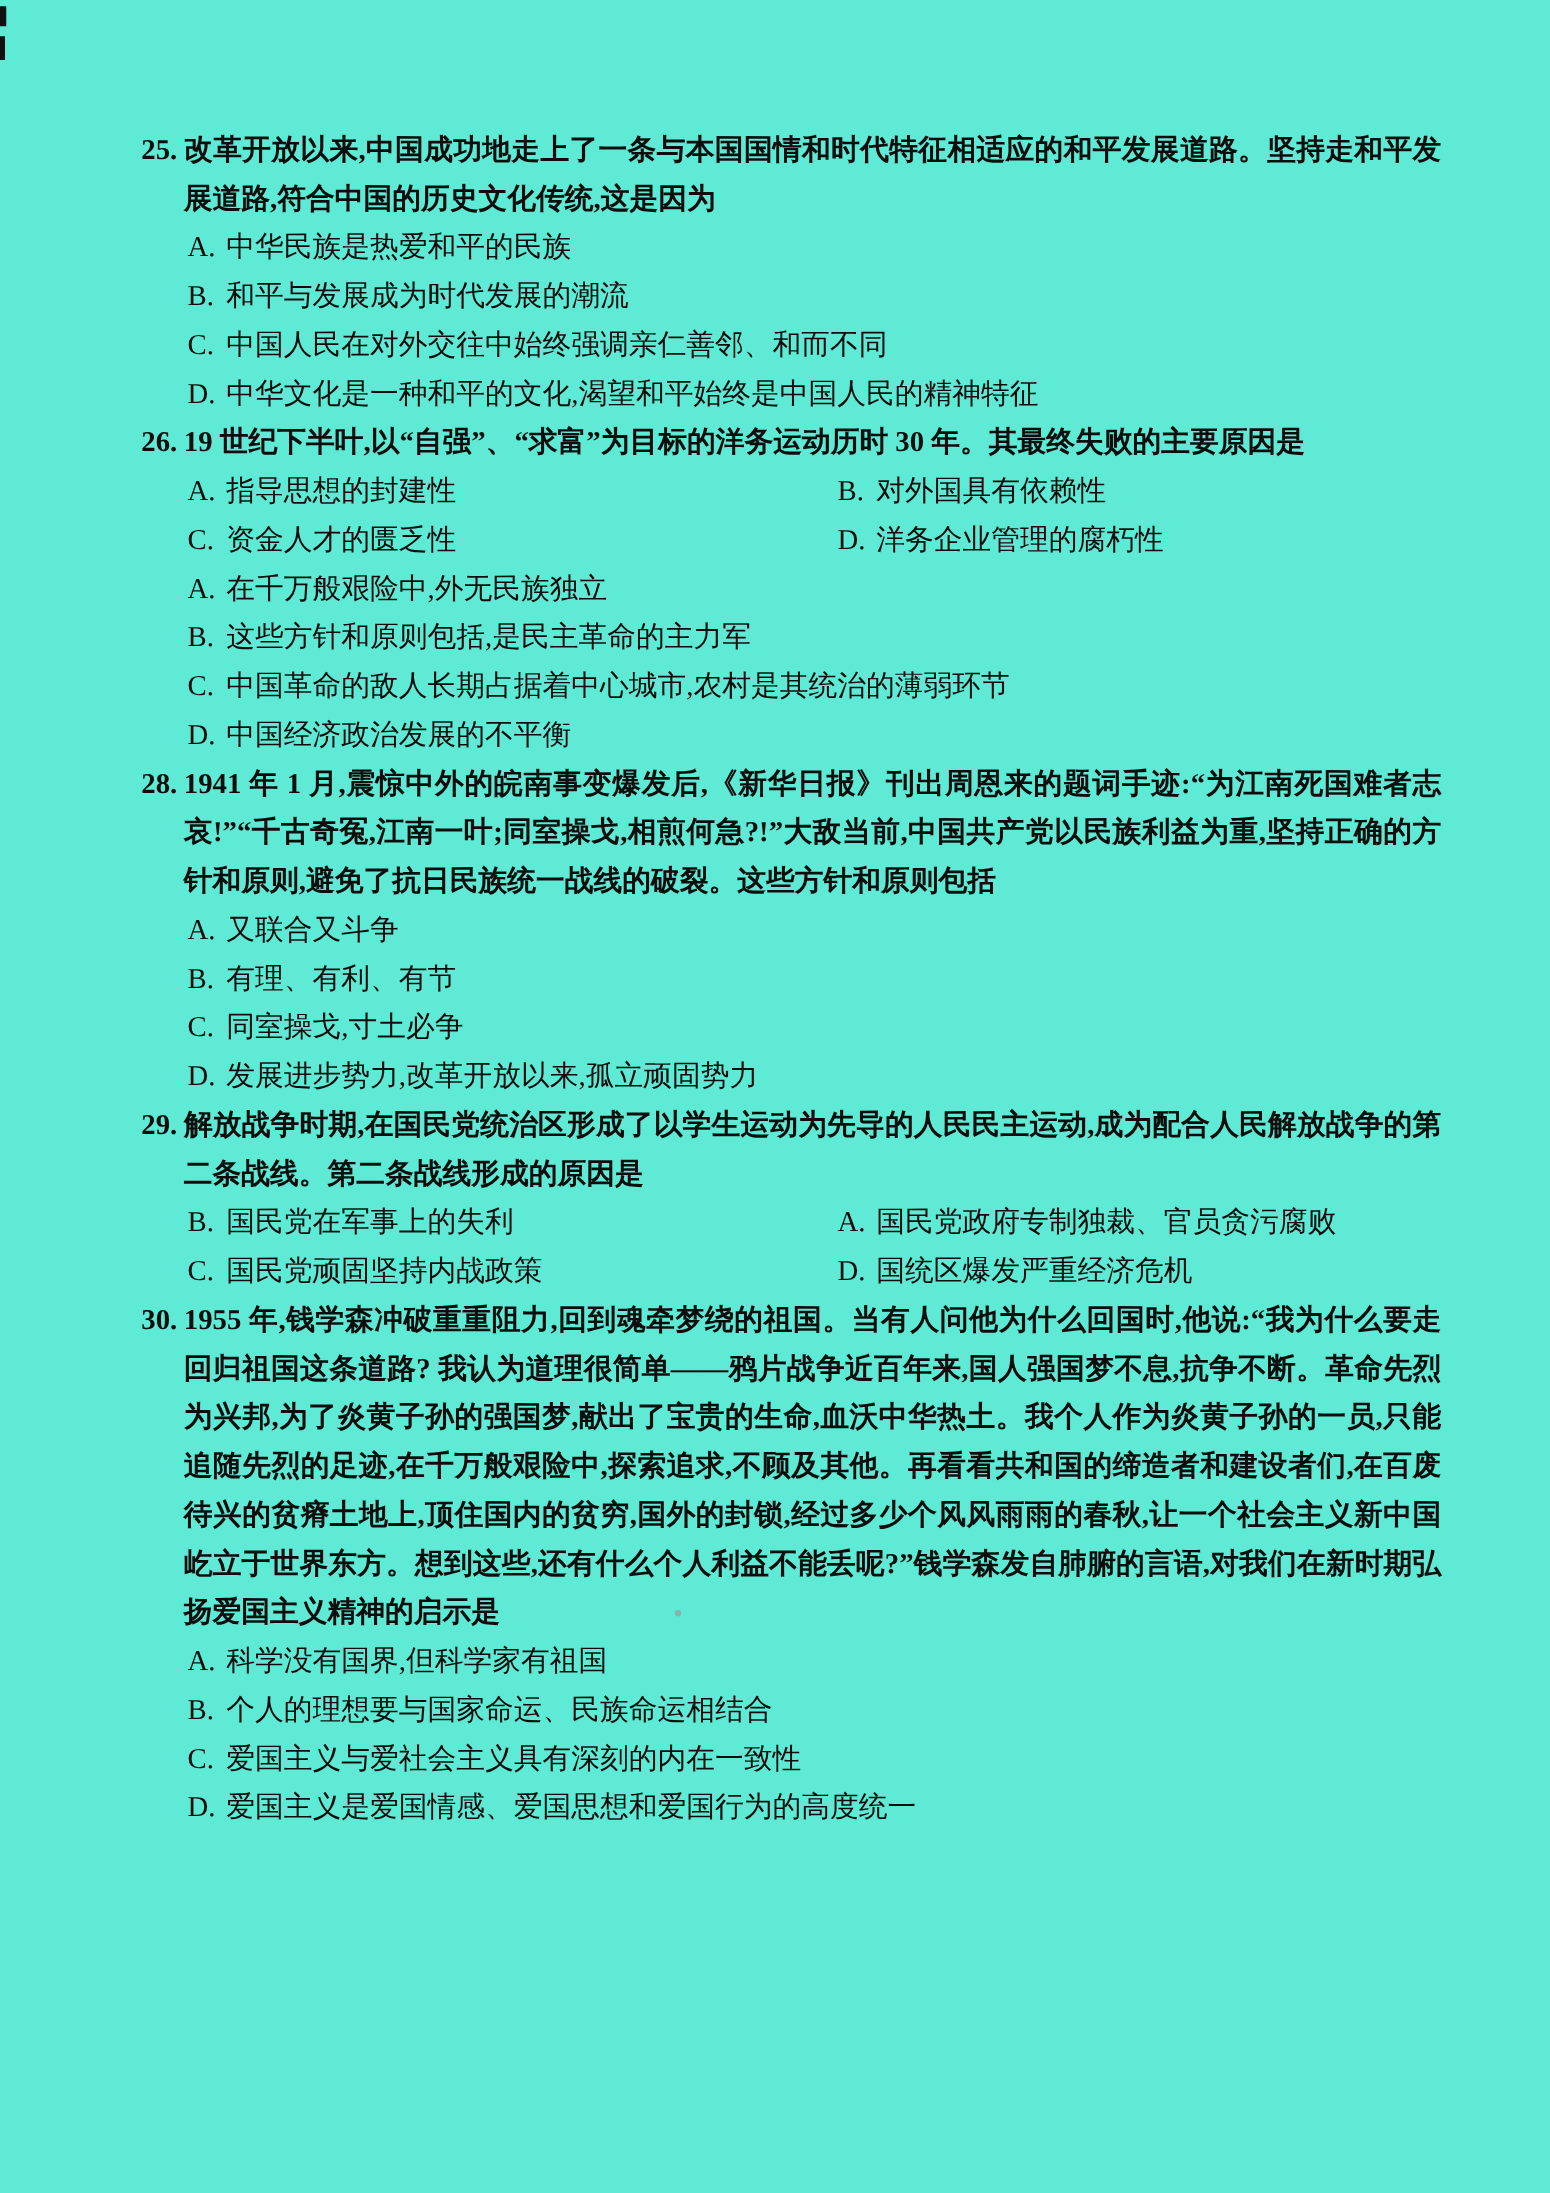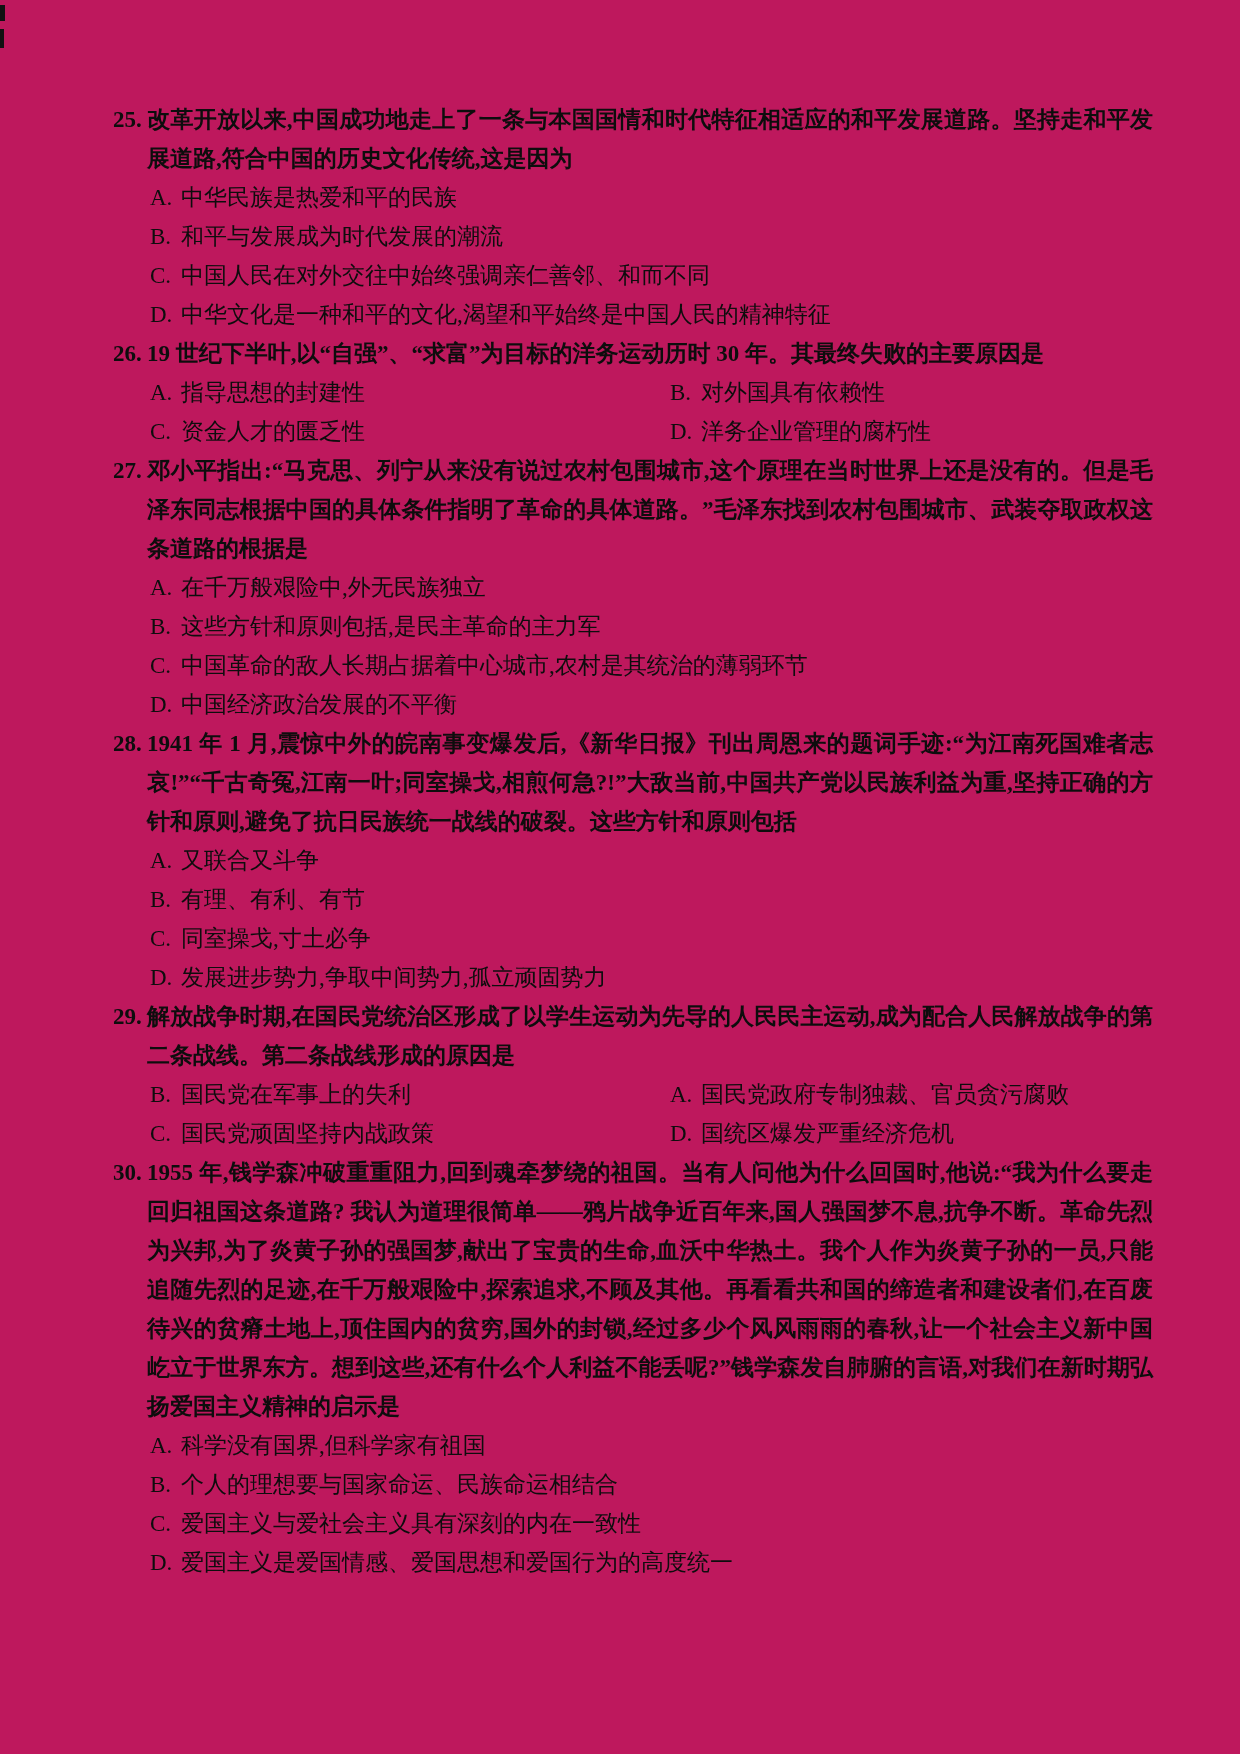--- a/index.html
+++ b/index.html
@@ -1,19 +1,19 @@
 <!DOCTYPE html>
 <html><head>
 <meta charset="utf-8">
 <style>
   html,body{margin:0;padding:0;background:#e8e8e8;}
   .page{
     position:relative;
     width:1240px;height:1754px;
-    background:#be185d;
+    background:#5eead4;
     margin:0 auto;
     overflow:hidden;
     font-family:"Liberation Serif","DejaVu Serif",serif;
     color:#0d0d0d;
   }
   .content{
     position:absolute;
     left:113px;top:100px;width:1040px;
     font-size:23px;line-height:39px;
   }
@@ -72,35 +72,34 @@
       <section class="question">
         <p class="stem"><span class="qnum">26.</span><span>19 世纪下半叶,以“自强”、“求富”为目标的洋务运动历时 30 年。其最终失败的主要原因是</span></p>
         <div class="options two-col">
           <div class="option"><span class="opt-label">A.</span><span>指导思想的封建性</span></div>
           <div class="option"><span class="opt-label">B.</span><span>对外国具有依赖性</span></div>
           <div class="option"><span class="opt-label">C.</span><span>资金人才的匮乏性</span></div>
           <div class="option"><span class="opt-label">D.</span><span>洋务企业管理的腐朽性</span></div>
         </div>
       </section>
       <section class="question">
-        <p class="stem"><span class="qnum">27.</span><span>邓小平指出:“马克思、列宁从来没有说过农村包围城市,这个原理在当时世界上还是没有的。但是毛泽东同志根据中国的具体条件指明了革命的具体道路。”毛泽东找到农村包围城市、武装夺取政权这条道路的根据是</span></p>
         <div class="options">
           <div class="option"><span class="opt-label">A.</span><span>在千万般艰险中,外无民族独立</span></div>
           <div class="option"><span class="opt-label">B.</span><span>这些方针和原则包括,是民主革命的主力军</span></div>
           <div class="option"><span class="opt-label">C.</span><span>中国革命的敌人长期占据着中心城市,农村是其统治的薄弱环节</span></div>
           <div class="option"><span class="opt-label">D.</span><span>中国经济政治发展的不平衡</span></div>
         </div>
       </section>
       <section class="question">
         <p class="stem"><span class="qnum">28.</span><span>1941 年 1 月,震惊中外的皖南事变爆发后,《新华日报》刊出周恩来的题词手迹:“为江南死国难者志哀!”“千古奇冤,江南一叶;同室操戈,相煎何急?!”大敌当前,中国共产党以民族利益为重,坚持正确的方针和原则,避免了抗日民族统一战线的破裂。这些方针和原则包括</span></p>
         <div class="options">
           <div class="option"><span class="opt-label">A.</span><span>又联合又斗争</span></div>
           <div class="option"><span class="opt-label">B.</span><span>有理、有利、有节</span></div>
           <div class="option"><span class="opt-label">C.</span><span>同室操戈,寸土必争</span></div>
-          <div class="option"><span class="opt-label">D.</span><span>发展进步势力,争取中间势力,孤立顽固势力</span></div>
+          <div class="option"><span class="opt-label">D.</span><span>发展进步势力,改革开放以来,孤立顽固势力</span></div>
         </div>
       </section>
       <section class="question">
         <p class="stem"><span class="qnum">29.</span><span>解放战争时期,在国民党统治区形成了以学生运动为先导的人民民主运动,成为配合人民解放战争的第二条战线。第二条战线形成的原因是</span></p>
         <div class="options two-col">
           <div class="option"><span class="opt-label">B.</span><span>国民党在军事上的失利</span></div>
           <div class="option"><span class="opt-label">A.</span><span>国民党政府专制独裁、官员贪污腐败</span></div>
           <div class="option"><span class="opt-label">C.</span><span>国民党顽固坚持内战政策</span></div>
           <div class="option"><span class="opt-label">D.</span><span>国统区爆发严重经济危机</span></div>
         </div>

